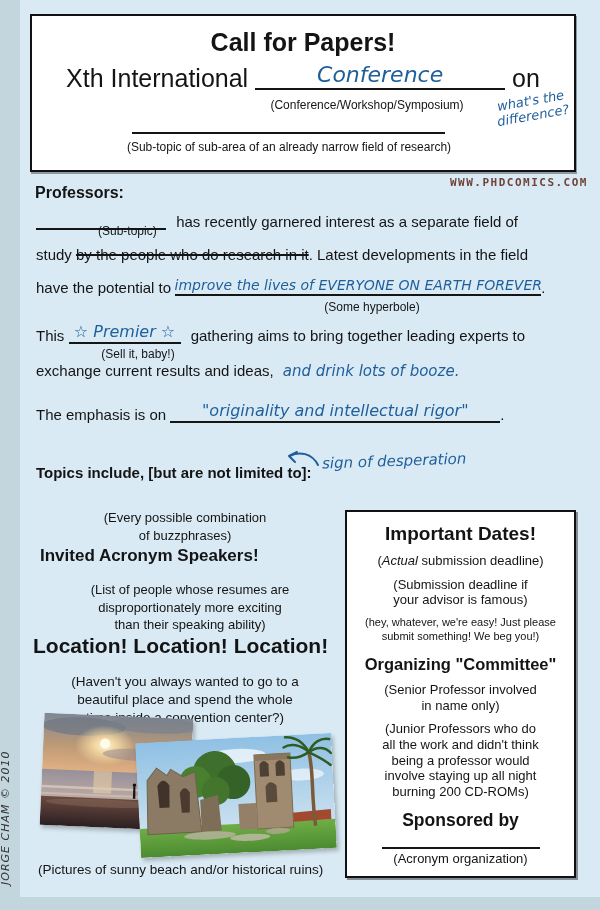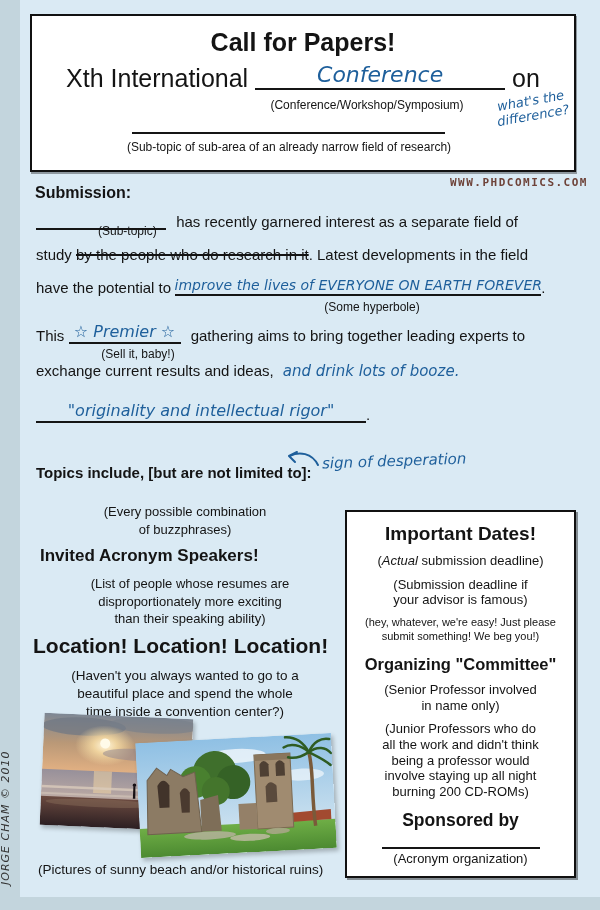--- a/index.html
+++ b/index.html
@@ -39,21 +39,21 @@
   .blank .fill{position:absolute;left:50%;transform:translateX(-50%);bottom:1px;white-space:nowrap;}
   .caption{font-size:12px;color:#141414;}
   .row{position:absolute;white-space:nowrap;font-size:15px;}
   .strike{text-decoration:line-through;text-decoration-thickness:1.5px;}
 
   .site-url{position:absolute;top:176px;right:12px;font-family:"DejaVu Sans Mono",monospace;
             font-weight:bold;font-size:11px;letter-spacing:1.5px;color:var(--site-brown);}
   .desc-label{position:absolute;left:15px;top:184px;font-size:16px;font-weight:bold;}
 
   .heading-bold{position:absolute;font-weight:bold;}
-  .center-block{position:absolute;text-align:center;font-size:13px;line-height:1.35;}
+  .center-block{position:absolute;text-align:center;font-size:13px;line-height:1.35;margin-top:6px;}
 
   
   .photo{position:absolute;box-shadow:2px 3px 4px rgba(0,0,0,.25);}
   .photo svg{display:block;}
   #beach{left:22px;top:716px;transform:rotate(2.5deg);z-index:1;}
   #ruins{left:118px;top:738px;transform:rotate(-3deg);z-index:2;}
 
   
   .dates-box{position:absolute;left:325px;top:510px;width:227px;height:364px;background:#fff;
              border:2px solid #111;box-shadow:2px 2px 0 rgba(0,0,0,.4);
@@ -88,21 +88,21 @@
       </div>
       <div class="cfp-caption">(Conference/Workshop/Symposium)</div>
       <div class="whats-diff hand ml">what's the
 difference?</div>
       <div class="subtopic-blank"></div>
       <div class="subtopic-caption">(Sub-topic of sub-area of an already narrow field of research)</div>
     </div>
 
     <div class="site-url">WWW.PHDCOMICS.COM</div>
 
-    <div class="desc-label">Submission:</div>
+    <div class="desc-label">Professors:</div>
 
     <div class="row" style="left:16px;top:213px;">
       <span class="blank" style="width:130px;"></span>
       <span style="margin-left:6px;">has recently garnered interest as a separate field of</span>
     </div>
     <div class="caption" style="position:absolute;left:42px;top:224px;margin-left:36px;">(Sub-topic)</div>
 
     <div class="row" style="left:16px;top:246px;">
       <span>study </span><span class="strike">by the people who do research in it</span><span>. Latest developments in the field</span>
     </div>
@@ -123,20 +123,21 @@
       <span style="margin-left:6px;">gathering aims to bring together leading experts to</span>
     </div>
     <div class="caption" style="position:absolute;left:118px;top:347px;transform:translateX(-50%);">(Sell it, baby!)</div>
 
     <div class="row" style="left:16px;top:362px;">
       <span>exchange current results and ideas,</span>
       <span class="hand" style="font-size:15px;margin-left:5px;">and drink lots of booze.</span>
     </div>
 
     <div class="row" style="left:16px;top:406px;">
+      <span>The emphasis is on</span>
       <span class="blank" style="width:330px;">
         <span class="fill hand" style="font-size:16px;">"originality and intellectual rigor"</span>
       </span><span>.</span>
     </div>
 
     <div class="heading-bold" style="left:16px;top:464px;font-size:15px;">Topics include, [but are not limited to]:</div>
     <svg class="" style="position:absolute;left:266px;top:448px;" width="34" height="20" viewBox="0 0 34 20">
       <path d="M32 17 C 26 5, 13 3, 4 8" fill="none" stroke="#1e5f9b" stroke-width="2" stroke-linecap="round"></path>
       <path d="M11 4 L3 8 L9 14" fill="none" stroke="#1e5f9b" stroke-width="2" stroke-linecap="round" stroke-linejoin="round"></path>
     </svg>

